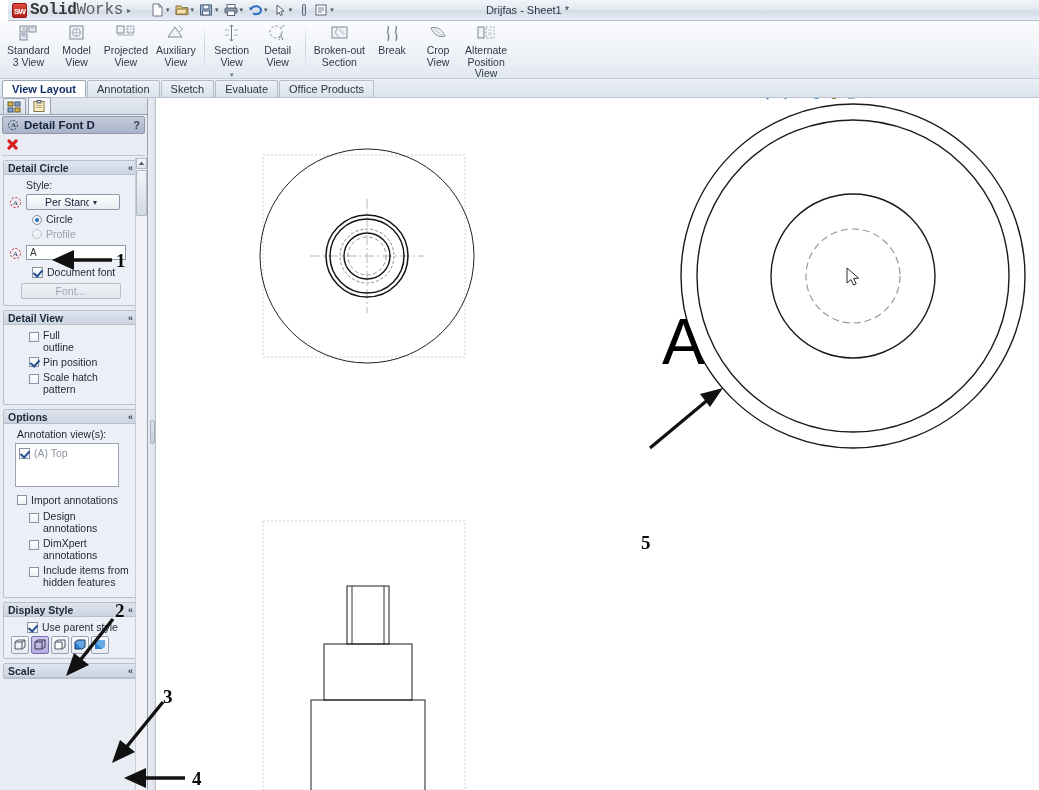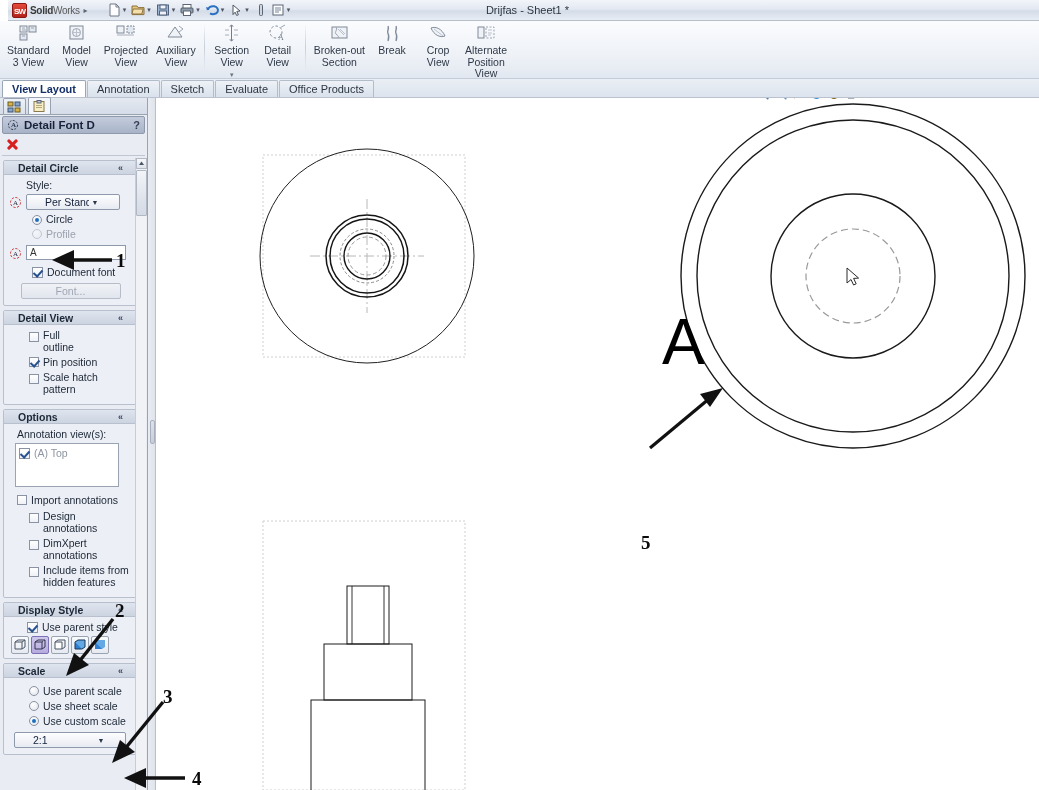--- a/index.html
+++ b/index.html
@@ -20,21 +20,21 @@
   }
   .sw-logo{
     display:flex; align-items:center; margin-left:4px; gap:3px;
   }
   .sw-badge{
     width:15px;height:15px;border-radius:2px;
     background:linear-gradient(to bottom,#e24a3c,#b3231a);
     color:#fff;font-size:8px;font-weight:bold;line-height:15px;text-align:center;
     border:1px solid #8d1812; letter-spacing:-1px;
   }
-  .sw-name{ font-size:10px; font-weight:bold; color:#3a3a3a; letter-spacing:-0.3px;}
+  .sw-name{ font-size:16px; font-weight:bold; color:#3a3a3a; letter-spacing:-0.3px;font-family:Liberation Mono, monospace;}
   .sw-name span{ font-weight:normal; color:#5a5a5a;}
   .tb-caret{ font-size:8px; color:#5a6673; margin-left:4px;}
   #qat{ display:flex; align-items:center; margin-left:18px; gap:1px;}
   .qat-item{ display:flex;align-items:center;}
   .qat-ic{ width:16px;height:16px;display:inline-block;position:relative;}
   .qat-dd{ font-size:7px;color:#4d5560; margin:0 3px 0 1px;}
   #doc-title{
     position:absolute; left:0; right:0; text-align:center;
     font-size:11px; color:#2b3540;
   }
@@ -105,21 +105,21 @@
   .x-icon:before{ transform:rotate(45deg);}
   .x-icon:after{ transform:rotate(-45deg);}
   
   .group{
     margin:4px 9px 0 3px; border:1px solid #b9c0cd; border-radius:2px;
     background:#eceff5;
   }
   .group-hd{
     height:14px; background:linear-gradient(to bottom,#dfe5ef,#ccd4e1);
     border-bottom:1px solid #b9c0cd; display:flex; align-items:center;
-    padding:0 14px; font-weight:bold; font-size:10.5px; color:#1c2736; cursor:default;
+    padding:0 4px; font-weight:bold; font-size:10.5px; color:#1c2736; cursor:default;
   }
   .group-hd .chev{ margin-left:auto; font-size:9px; color:#3b475c;}
   .group-bd{ padding:4px 5px 6px 5px;}
   .lbl{ font-size:10.5px; color:#1c2736;}
   .row{ display:flex; align-items:center; margin-bottom:3px;}
   .ico-a{ width:14px;height:14px;position:relative;margin-right:3px;flex:none;}
   .ico-a svg{ display:block;}
   select.combo, .combo{
     height:16px; font-size:10.5px; font-family:"Liberation Sans",sans-serif;
     border:1px solid #8e99ab; background:linear-gradient(to bottom,#fdfdfe,#e7ebf2);
@@ -601,38 +601,20 @@
         </div>
       </div>
     </div>
   </div>
 
   <div class="group">
     <div class="group-hd">
       <span>Scale</span>
       <span class="chev">«</span>
     </div>
-    <div class="group-bd">
-      <div class="row" style="margin-left:20px;margin-top:3px;">
-        <span class="radio"></span>
-        <span class="lbl">Use parent scale</span>
-      </div>
-      <div class="row" style="margin-left:20px;margin-top:3px;">
-        <span class="radio"></span>
-        <span class="lbl">Use sheet scale</span>
-      </div>
-      <div class="row" style="margin-left:20px;margin-top:3px;">
-        <span class="radio on"></span>
-        <span class="lbl">Use custom scale</span>
-      </div>
-      <div class="combo" style="width:112px;margin:5px 0 0 5px;">
-        <span class="cv">2:1</span>
-        <span class="ar">▼</span>
-      </div>
-    </div>
   </div>
 
   <div id="pm-scroll">
     <div class="sb-arrow">
       <svg width="9" height="9" viewBox="0 0 9 9" style="position:absolute;left:0;top:0;">
           <path d="M4.5 2.5L7 6H2z" fill="#4a5463"></path>
         </svg>
     </div>
     <div class="sb-thumb" style="top:12px;"></div>
 

